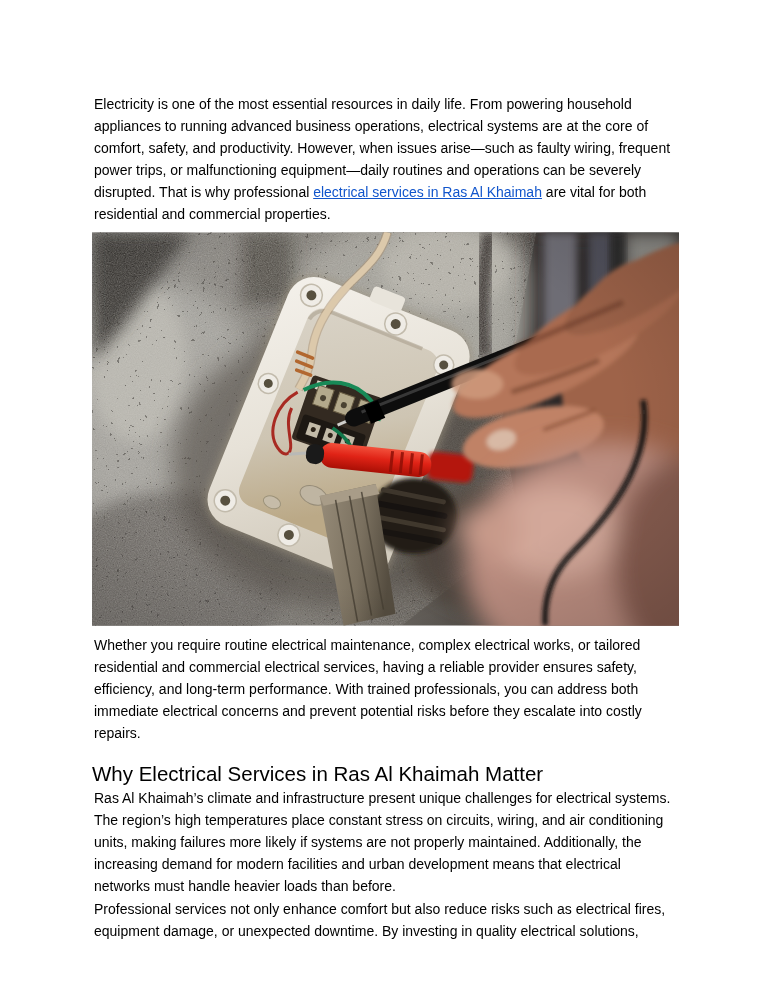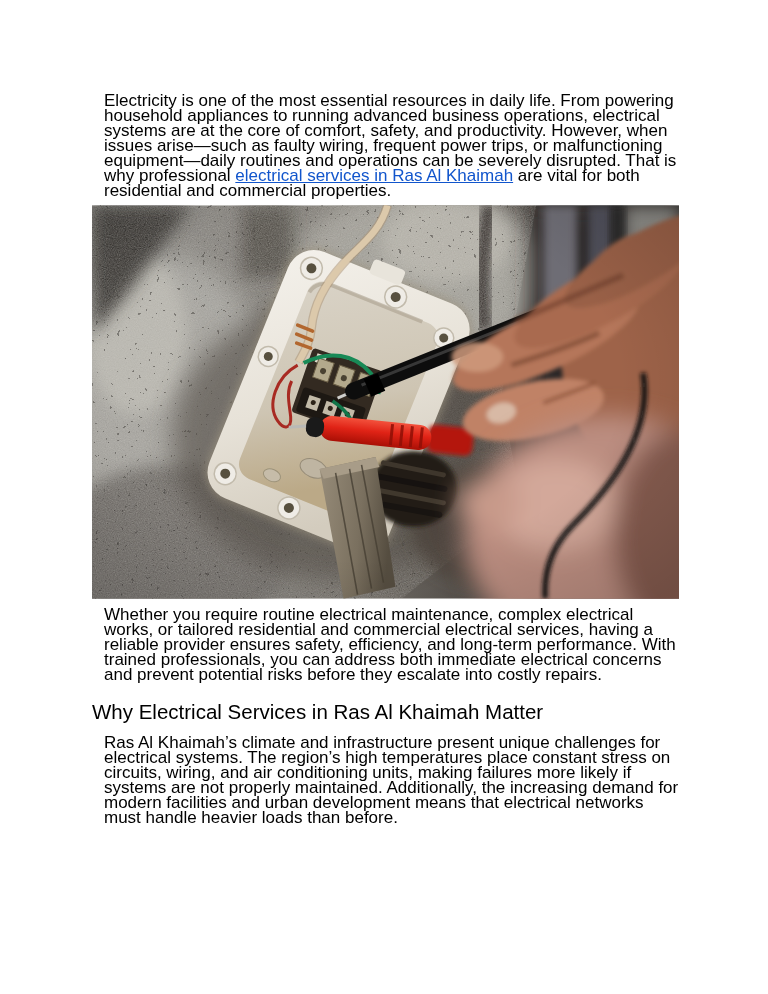--- a/index.html
+++ b/index.html
@@ -7,33 +7,33 @@
     width:768px;height:994px;background:#ffffff;overflow:hidden;
     font-family:"Liberation Sans", sans-serif;
     -webkit-font-smoothing:antialiased;
   }
   .doc{
     width:587px;
     padding:93px 89px 0 92px;
     color:#000000;
   }
   .doc p{
-    margin:0 0 1px 12px;
-    font-size:17px;
-    line-height:15px;
+    margin:0 0 1px 2px;
+    font-size:14px;
+    line-height:22px;
     color:#000000;
   }
   .doc p strong{font-weight:400;}
   .doc a{
     color:#1155cc;
     text-decoration:underline;
     cursor:pointer;
   }
   .doc h1{
-    margin:17px 0 10px 0;
+    margin:17px 0 0 0;
     font-size:20.5px;
     line-height:26px;
     font-weight:400;
     color:#000000;
   }
   figure.photo{
     margin:7px 0 8px 0;
     width:587px;height:394px;
     overflow:hidden;
   }
@@ -275,14 +275,15 @@
       </g>
     </svg>
   </figure>
 
   <p><span>Whether you require routine </span><strong>electrical maintenance</strong><span>, complex </span><strong>electrical works</strong><span>, or tailored </span><strong>residential and commercial electrical services</strong><span>, having a reliable provider ensures safety, efficiency, and long-term performance. With trained professionals, you can address both immediate electrical concerns and prevent potential risks before they escalate into costly repairs.</span></p>
 
   <h1>Why Electrical Services in Ras Al Khaimah Matter</h1>
 
   <p>Ras Al Khaimah’s climate and infrastructure present unique challenges for electrical systems. The region’s high temperatures place constant stress on circuits, wiring, and air conditioning units, making failures more likely if systems are not properly maintained. Additionally, the increasing demand for modern facilities and urban development means that electrical networks must handle heavier loads than before.</p>
 
+  <p>Professional services not only enhance comfort but also reduce risks such as electrical fires, equipment damage, or unexpected downtime. By investing in quality electrical solutions,</p>
 
 </div>
 
 </body></html>

